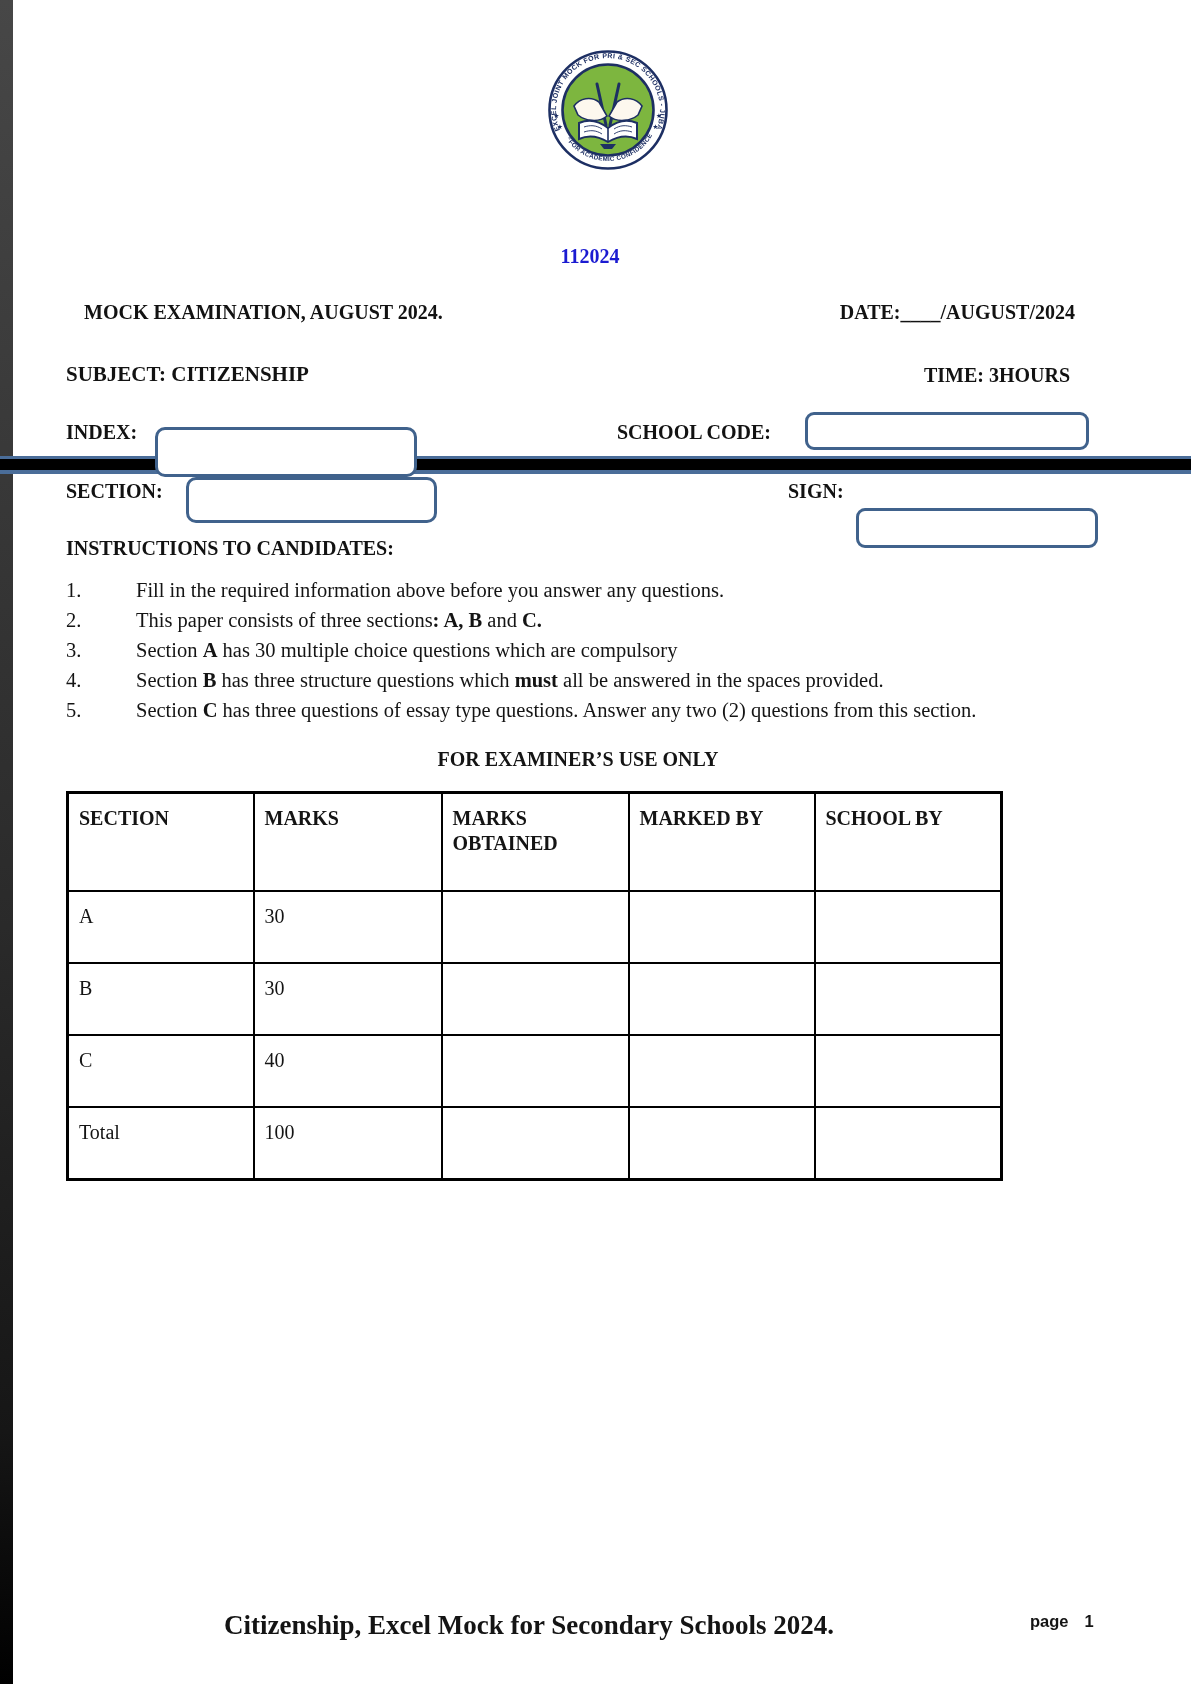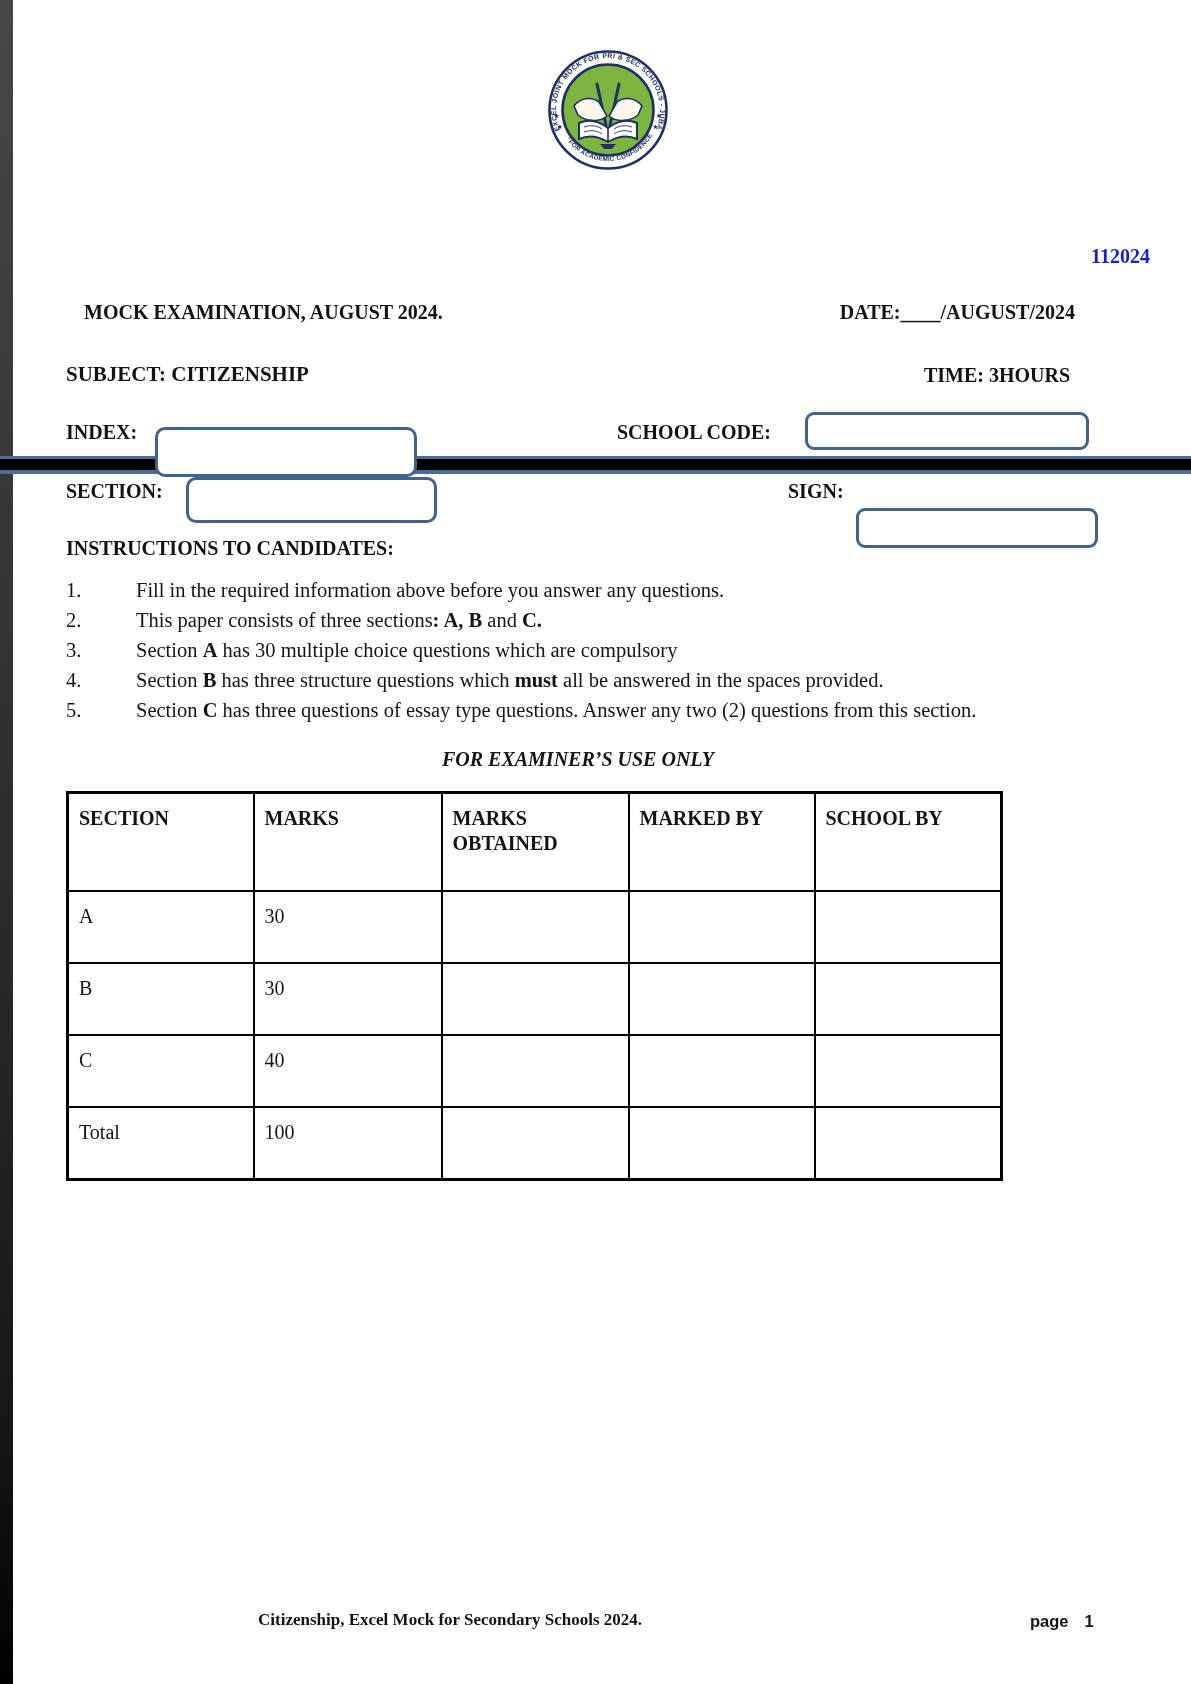--- a/index.html
+++ b/index.html
@@ -7,41 +7,41 @@
     width:1191px;height:1684px;position:relative;background:#ffffff;
     font-family:"Liberation Serif","DejaVu Serif",serif;color:#141414;overflow:hidden;
   }
   .abs{position:absolute;}
   
   #edge-strip{left:0;top:0;width:13px;height:1684px;
     background:linear-gradient(#474747,#2a2a2a 55%,#161616 85%,#000);}
   
   .blue-head{left:30px;top:172px;width:1120px;text-align:center;
     font-weight:bold;font-size:21px;line-height:27px;color:#1b1bd1;letter-spacing:.2px;}
-  .blue-code{left:30px;top:245px;width:1120px;text-align:right;
+  .blue-code{left:30px;top:245px;width:1120px;text-align:center;
     font-weight:bold;font-size:20px;color:#1b1bd1;}
   .meta-bold{font-weight:bold;font-size:20px;color:#121212;white-space:nowrap;}
   
   .field-box{background:#fff;border:3px solid #40628c;border-radius:10px;box-sizing:border-box;}
   
   .band-blue{background:#4a6d99;}
   .band-black{background:#000;}
   
   .inst-item{position:relative;margin-bottom:9px;font-size:20.5px;line-height:21px;}
   .inst-num{position:absolute;left:0;top:0;}
   .inst-text{display:block;padding-left:70px;}
   .inst-text b{font-weight:bold;}
   
   #examiner-table{border-collapse:collapse;border:3px solid #000;table-layout:fixed;width:934px;}
   #examiner-table th,#examiner-table td{
     border:2px solid #000;vertical-align:top;text-align:left;
     padding:12px 10px 0 10px;font-size:20px;line-height:25px;}
   #examiner-table th{font-weight:bold;height:84px;}
   #examiner-table td{height:58px;font-weight:normal;}
-  .footer-left{font-weight:bold;font-size:17px;margin-left:34px;}
+  .footer-left{font-weight:bold;font-size:27px;}
   .footer-page{font-family:"Liberation Sans","DejaVu Sans",sans-serif;font-weight:bold;font-size:16.5px;display:flex;gap:9px;}
 </style>
 </head>
 <body>
 
 <div class="abs" id="edge-strip"></div>
 
 <div class="abs" style="left:546px;top:48px;width:124px;height:124px;">
   <svg width="124" height="124" viewBox="0 0 124 124">
     <circle cx="62" cy="62" r="58.5" fill="#ffffff" stroke="#1d2f63" stroke-width="2.6"></circle>
@@ -127,21 +127,21 @@
     <div class="inst-item">
       <span class="inst-num">4.</span>
       <span class="inst-text"><span>Section </span><b>B</b><span> has three structure questions which </span><b>must</b><span> all be answered in the spaces provided.</span></span>
     </div>
     <div class="inst-item">
       <span class="inst-num">5.</span>
       <span class="inst-text"><span>Section </span><b>C</b><span> has three questions of essay type questions. Answer any two (2) questions from this section.</span></span>
     </div>
   </div>
 
-<div class="abs" style="left:28px;top:748px;width:1100px;text-align:center;font-weight:bold;font-size:20px;font-style:italic;">FOR EXAMINER’S USE ONLY</div>
+<div class="abs" style="left:28px;top:748px;width:1100px;text-align:center;font-weight:bold;font-size:20px;">FOR EXAMINER’S USE ONLY</div>
 
 <div class="abs" style="left:66px;top:791px;">
   <table id="examiner-table">
     <colgroup>
       <col style="width:186px">
         <col style="width:188px">
         <col style="width:187px">
       <col style="width:186px">
         <col style="width:187px">
     </colgroup>

